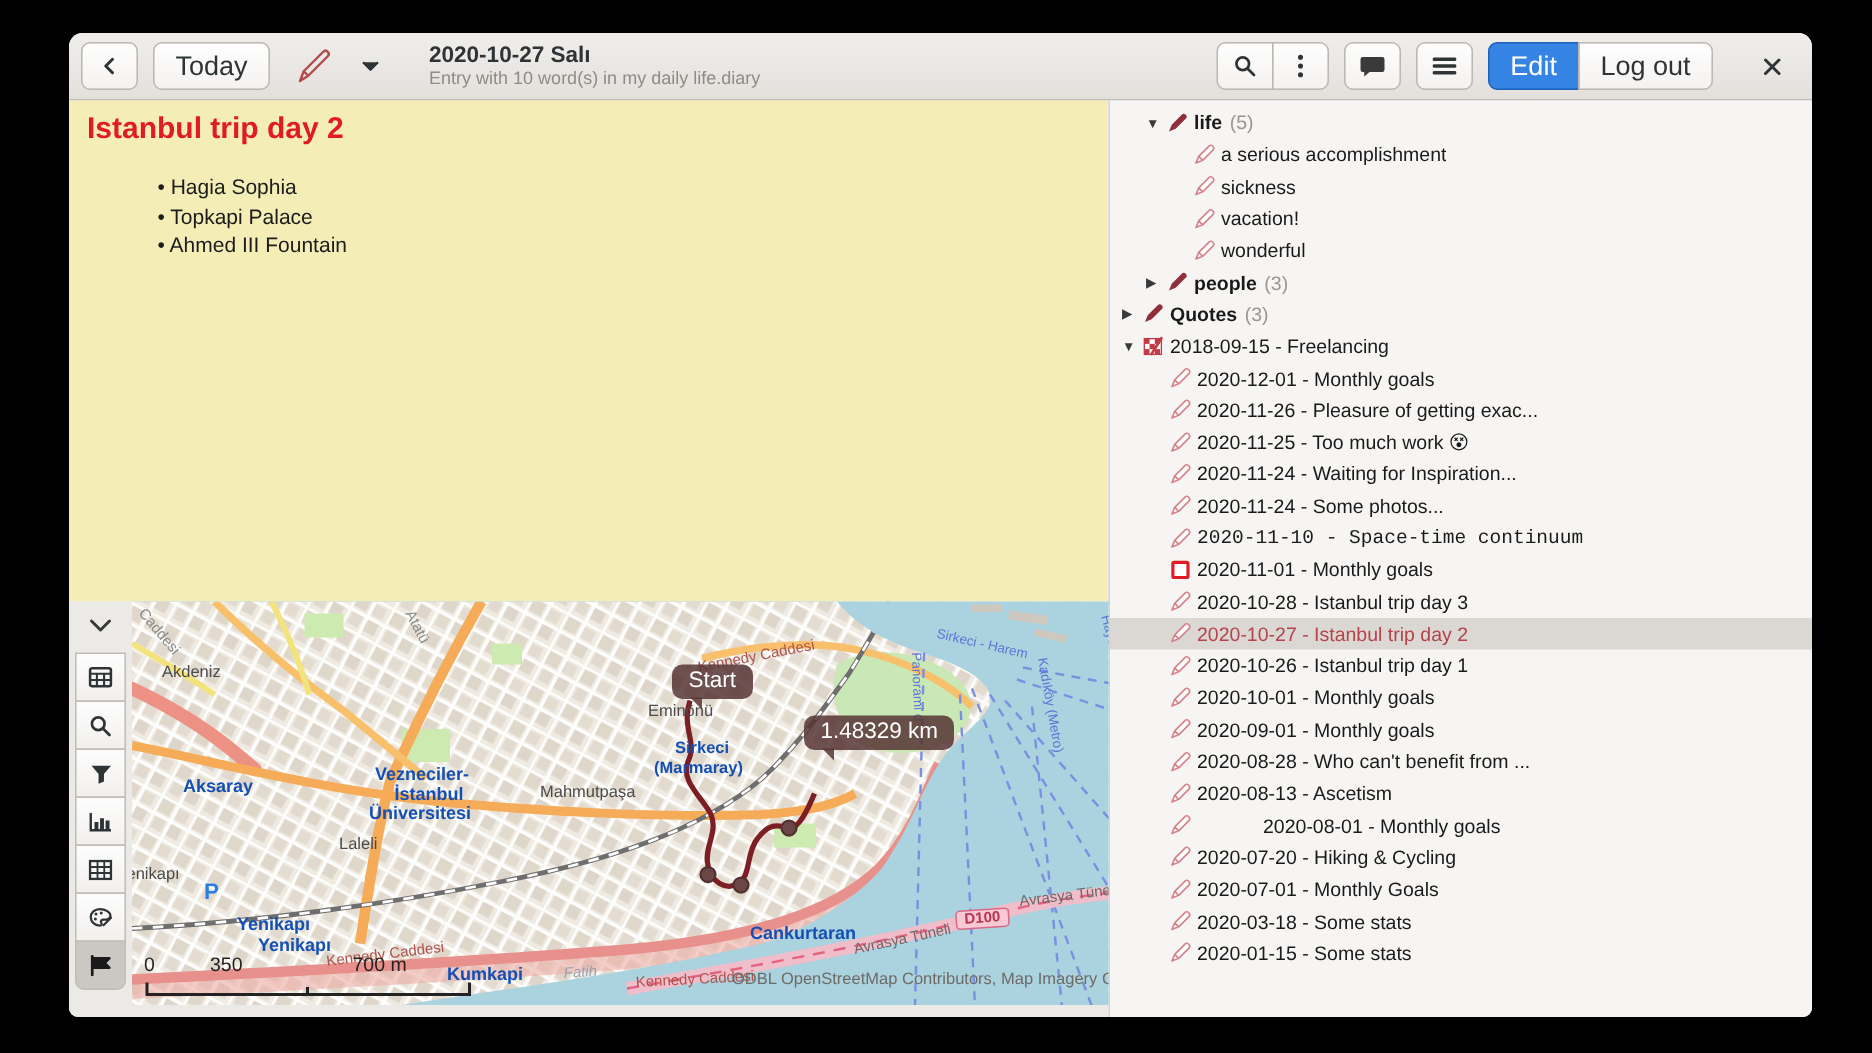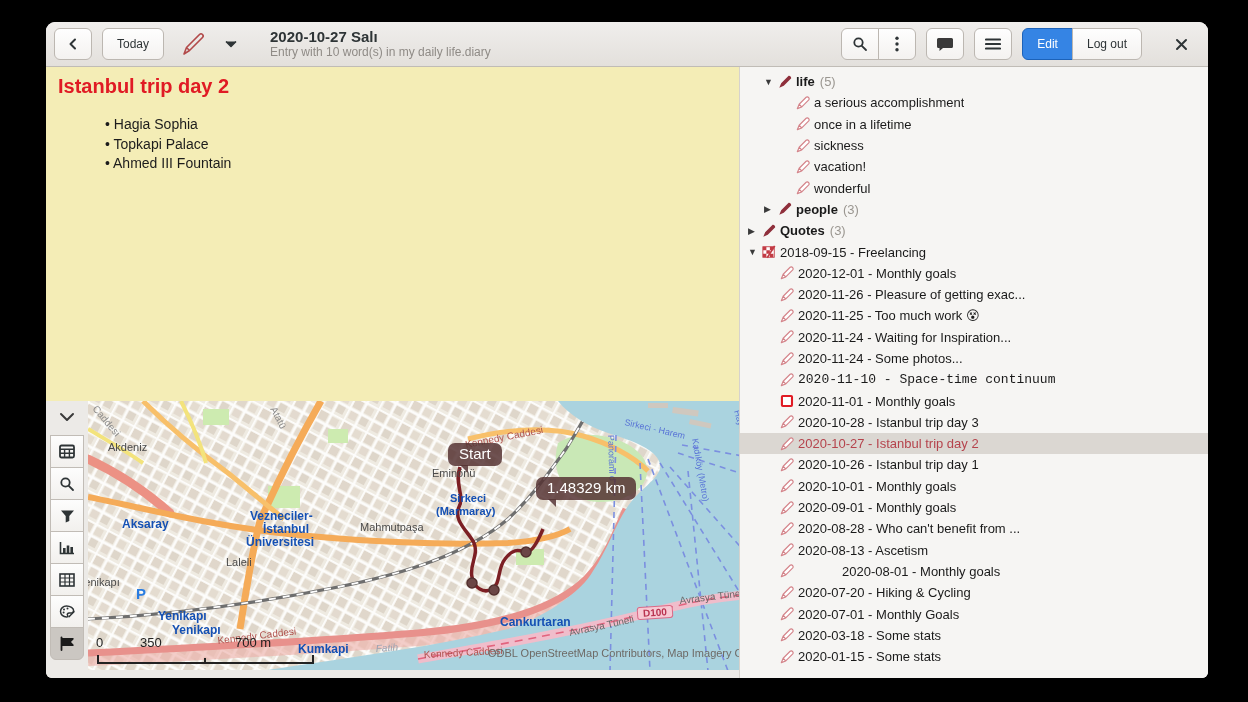--- a/index.html
+++ b/index.html
@@ -4,21 +4,21 @@
 <style>
   html,body{margin:0;padding:0;}
   body{width:1248px;height:702px;background:#000;position:relative;overflow:hidden;
        font-family:"Liberation Sans","DejaVu Sans",sans-serif;-webkit-font-smoothing:antialiased;}
   .window{position:absolute;left:46px;top:22px;width:1162px;height:656px;border-radius:9px 9px 6px 6px;
           overflow:hidden;background:#f6f5f3;box-shadow:0 10px 34px rgba(0,0,0,.65);display:flex;flex-direction:column;}
   
   .headerbar{height:44px;flex:none;background:linear-gradient(#f0eeec,#e3e0dc);
              border-bottom:1px solid #c0bcb6;display:flex;align-items:center;padding:0 8px;}
   .btn{height:32px;background:linear-gradient(#fefefe,#f4f2f0);border:1px solid #bcb7b1;border-radius:6px;
-       display:inline-flex;align-items:center;justify-content:center;color:#2e3436;font-size:12px;
+       display:inline-flex;align-items:center;justify-content:center;color:#2e3436;font-size:18px;
        padding:0 14px;box-sizing:border-box;}
   .btn.icon{width:38px;padding:0;}
   .flat{border:none;background:transparent;}
   .group{display:inline-flex;}
   .group .btn{border-radius:0;margin-left:-1px;}
   .group .btn:first-child{border-radius:6px 0 0 6px;margin-left:0;}
   .group .btn:last-child{border-radius:0 6px 6px 0;}
   .btn.primary{background:#3584e4;border-color:#1c62b9;color:#ffffff;}
   .titleblock{margin-left:20px;line-height:1.15;}
   .titleblock .t{font-size:15px;font-weight:bold;color:#2e3436;}
@@ -363,28 +363,20 @@
             </svg>
           </span>
           <span class="stext">a serious accomplishment</span>
         </div>
         <div class="srow" style="padding-left: 56px;">
           <span class="sicon">
             <svg width="14" height="14" viewBox="0 0 16 16">
               <path d="M1.5 14.5 L3.6 9.4 L11.6 1.4 C13.2 -0.2 16.2 2.8 14.6 4.4 L6.6 12.4 Z M3.6 9.4 L6.6 12.4" fill="#fff" stroke="#d4848a" stroke-width="1.3" stroke-linejoin="round"></path>
             </svg>
           </span>
-          <span class="stext">once in a lifetime</span>
-        </div>
-        <div class="srow" style="padding-left: 56px;">
-          <span class="sicon">
-            <svg width="14" height="14" viewBox="0 0 16 16">
-              <path d="M1.5 14.5 L3.6 9.4 L11.6 1.4 C13.2 -0.2 16.2 2.8 14.6 4.4 L6.6 12.4 Z M3.6 9.4 L6.6 12.4" fill="#fff" stroke="#d4848a" stroke-width="1.3" stroke-linejoin="round"></path>
-            </svg>
-          </span>
           <span class="stext">sickness</span>
         </div>
         <div class="srow" style="padding-left: 56px;">
           <span class="sicon">
             <svg width="14" height="14" viewBox="0 0 16 16">
               <path d="M1.5 14.5 L3.6 9.4 L11.6 1.4 C13.2 -0.2 16.2 2.8 14.6 4.4 L6.6 12.4 Z M3.6 9.4 L6.6 12.4" fill="#fff" stroke="#d4848a" stroke-width="1.3" stroke-linejoin="round"></path>
             </svg>
           </span>
           <span class="stext">vacation!</span>
         </div>

